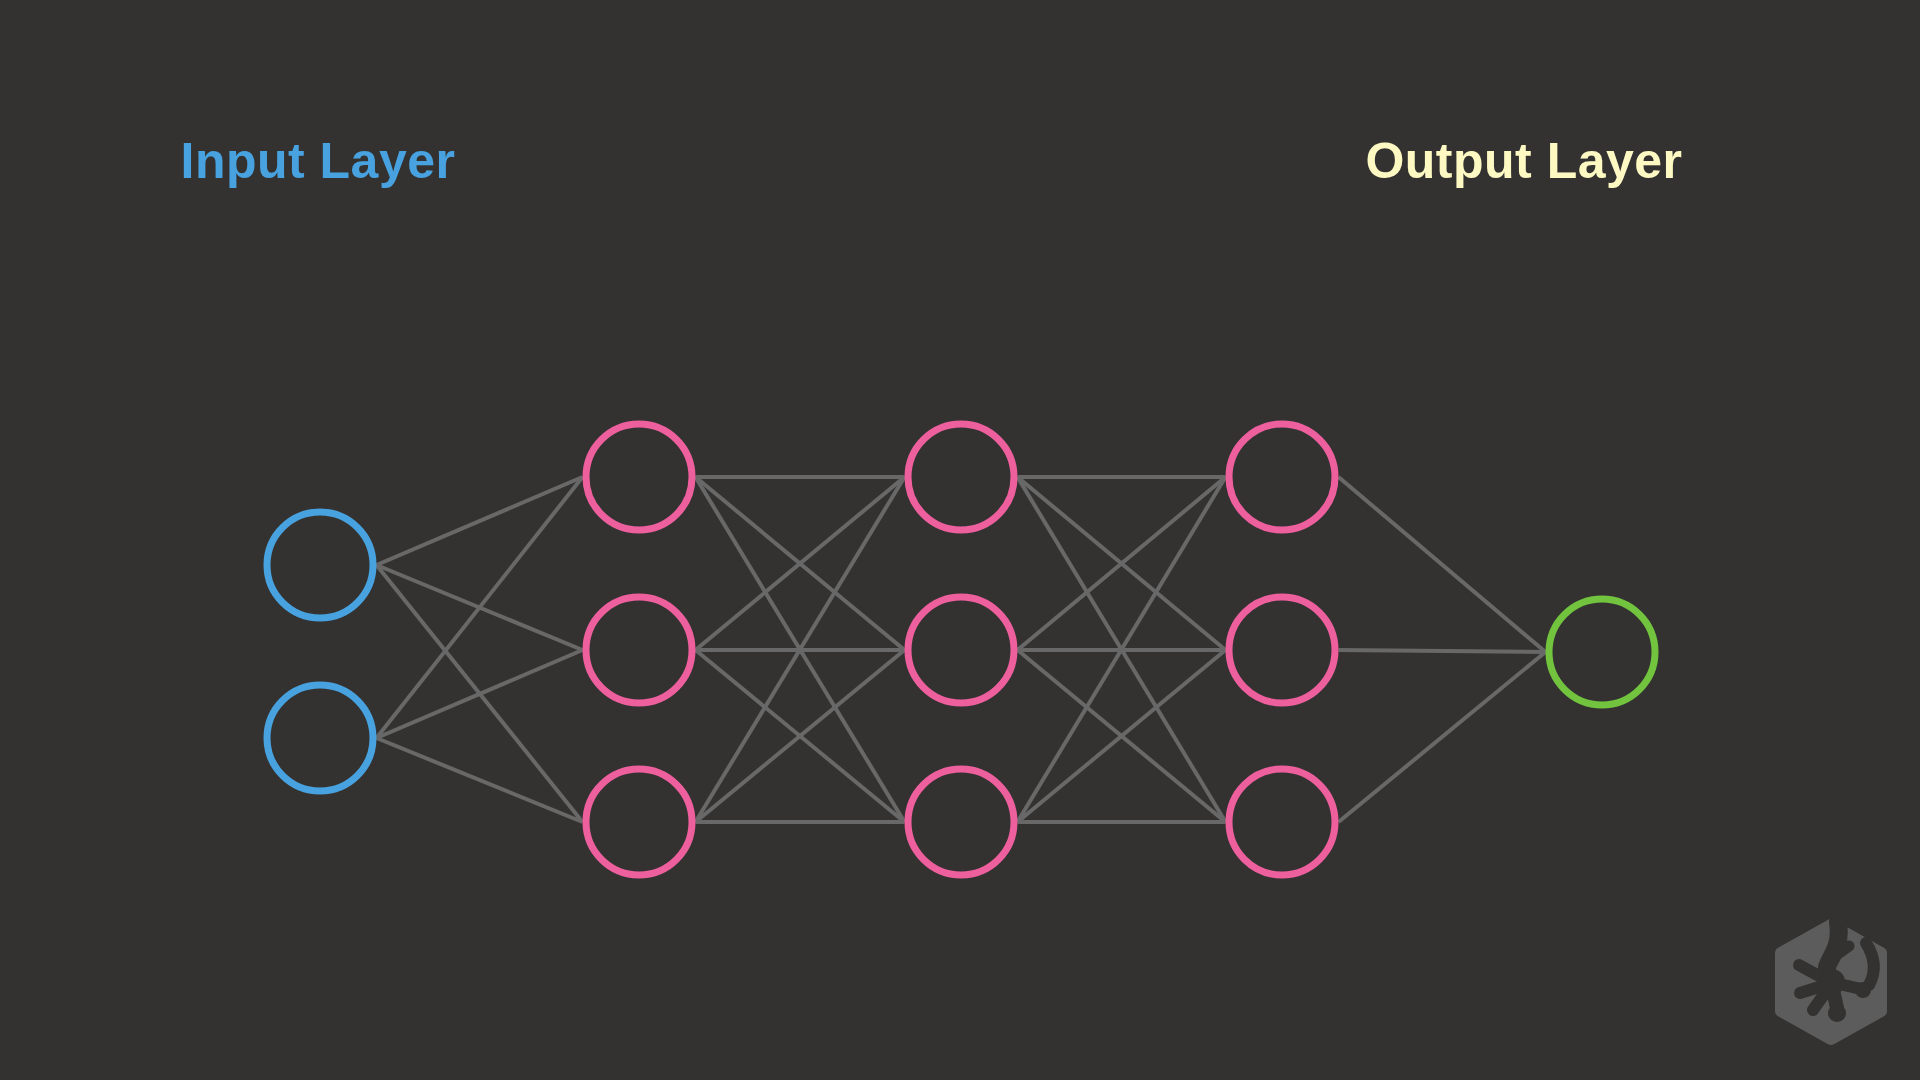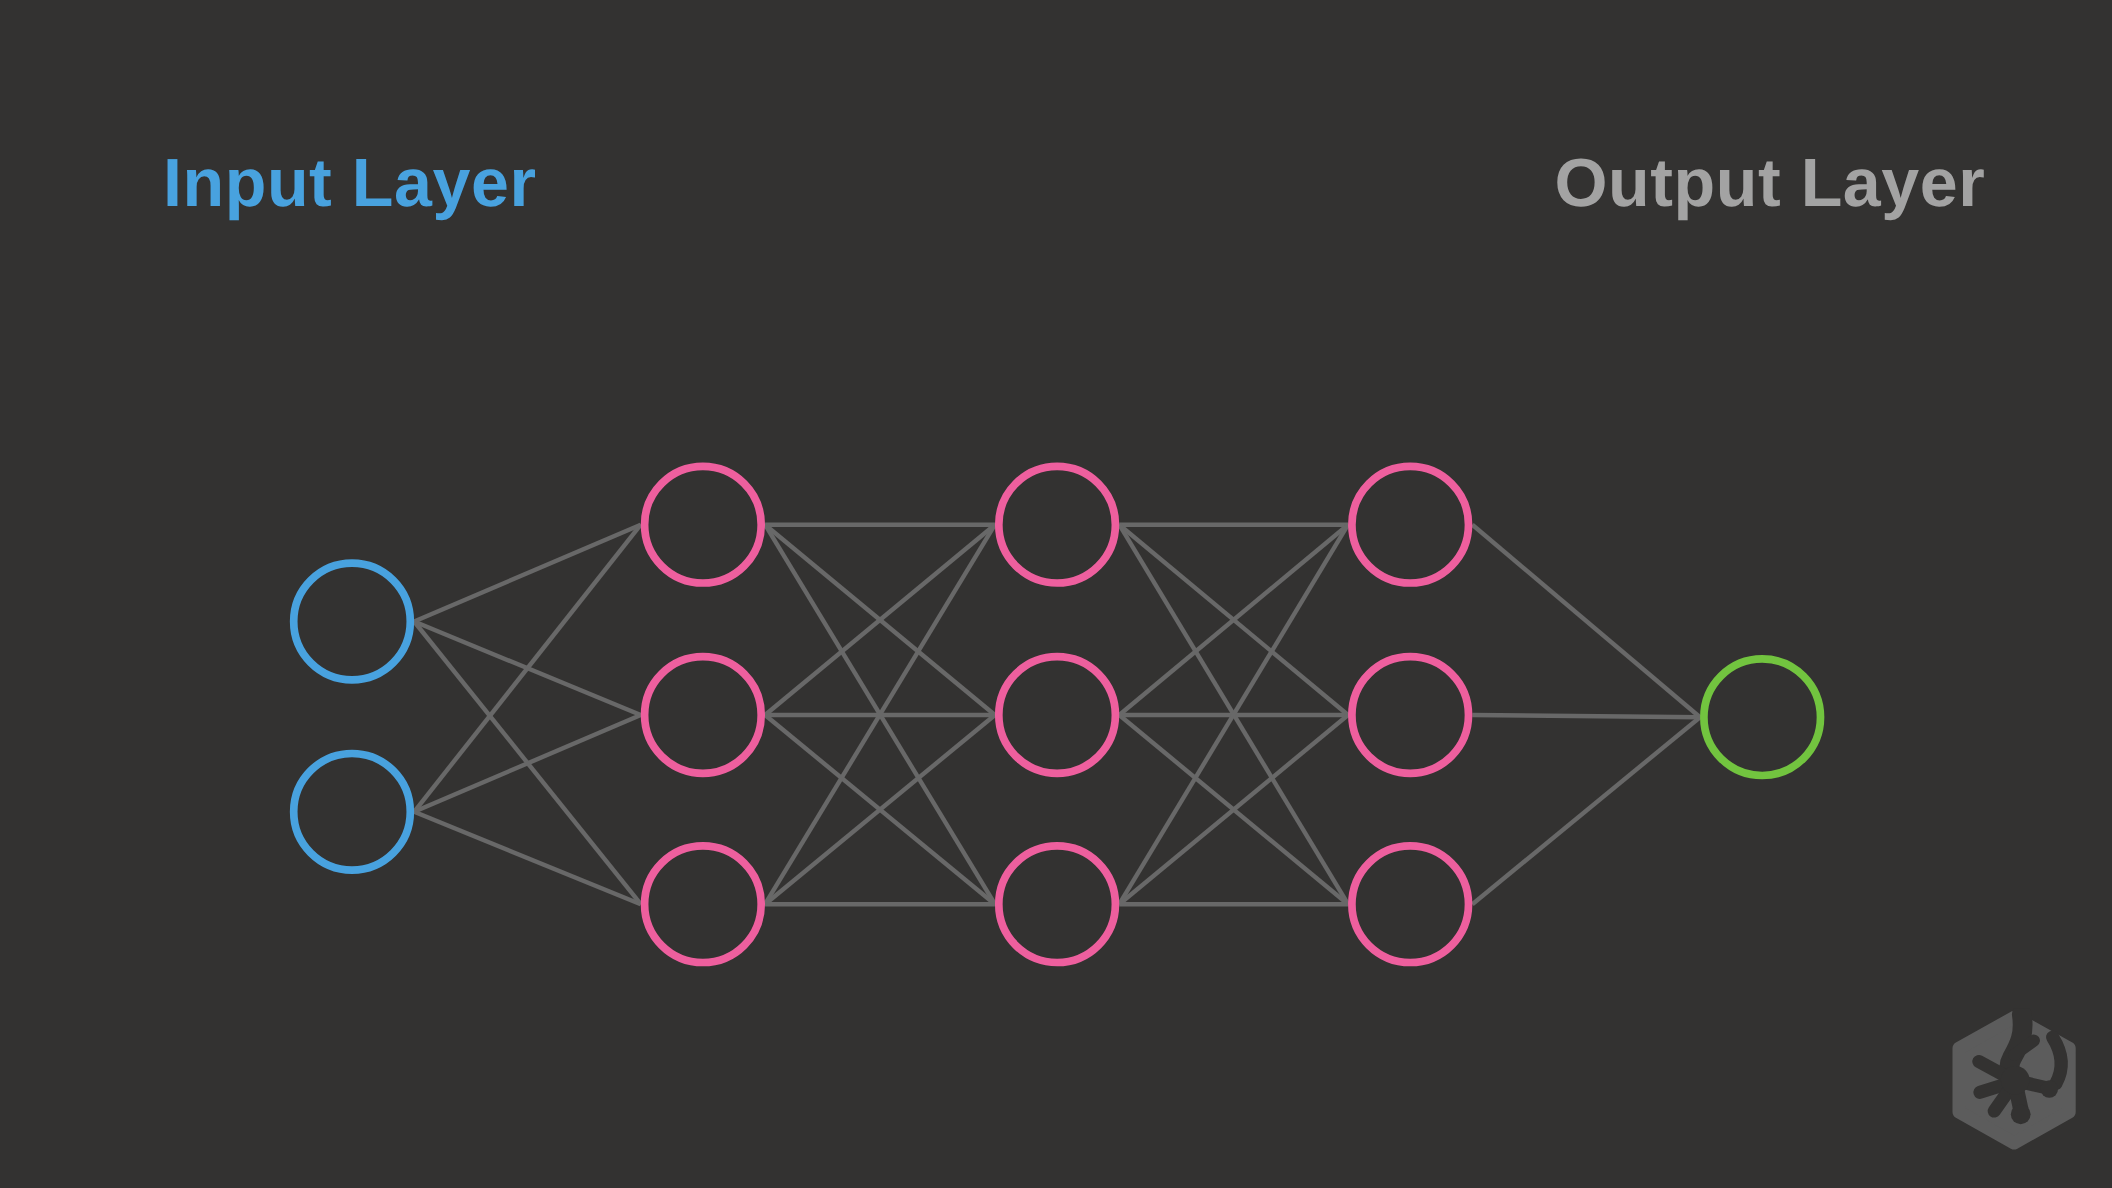--- a/index.html
+++ b/index.html
@@ -18,21 +18,21 @@
   #network-svg {
     position: absolute;
     left: 0;
     top: 0;
   }
   .layer-title {
     position: absolute;
     top: 136px;
     transform: translateX(-50%);
     font-weight: 700;
-    font-size: 62px;
+    font-size: 50px;
     line-height: 1;
     letter-spacing: 0.5px;
     white-space: nowrap;
     font-family: "Liberation Sans", sans-serif;
   }
   .logo {
     position: absolute;
     left: 1769px;
     top: 917px;
     width: 124px;
@@ -80,21 +80,21 @@
       <circle cx="961" cy="477" r="53" fill="#333231" stroke="#ee5f9e" stroke-width="7"></circle>
       <circle cx="961" cy="650" r="53" fill="#333231" stroke="#ee5f9e" stroke-width="7"></circle>
       <circle cx="961" cy="822" r="53" fill="#333231" stroke="#ee5f9e" stroke-width="7"></circle>
       <circle cx="1282" cy="477" r="53" fill="#333231" stroke="#ee5f9e" stroke-width="7"></circle>
       <circle cx="1282" cy="650" r="53" fill="#333231" stroke="#ee5f9e" stroke-width="7"></circle>
       <circle cx="1282" cy="822" r="53" fill="#333231" stroke="#ee5f9e" stroke-width="7"></circle>
       <circle cx="1602" cy="652" r="53" fill="#333231" stroke="#72c43f" stroke-width="7"></circle>
     </svg>
 
   <div class="layer-title" style="left: 318px; color: rgb(72, 162, 223);">Input Layer</div>
-  <div class="layer-title" style="left: 1609px; color: #a3a3a3;">Output Layer</div>
+  <div class="layer-title" style="left: 1524px; color: #fef9c3;">Output Layer</div>
 
   <svg class="logo" viewBox="0 0 124 130">
 
     <polygon id="logo-hex" points="62,8 112,36 112,94 62,122 12,94 12,36" stroke-width="12" stroke-linejoin="round" fill="#5c5c5c" stroke="#5c5c5c"></polygon>
 
     <g id="logo-frog" fill="none" stroke-linecap="round" stroke="#333231">
       <path d="M69,5 C72,24 66,34 60,45 C56,52 58,58 62,62" stroke-width="18"></path>
       <path d="M62,42 L80,29" stroke-width="11"></path>
       <path d="M97,26 Q111,48 100,68" stroke-width="12"></path>
       <path d="M63,66 L30,48" stroke-width="12"></path>

